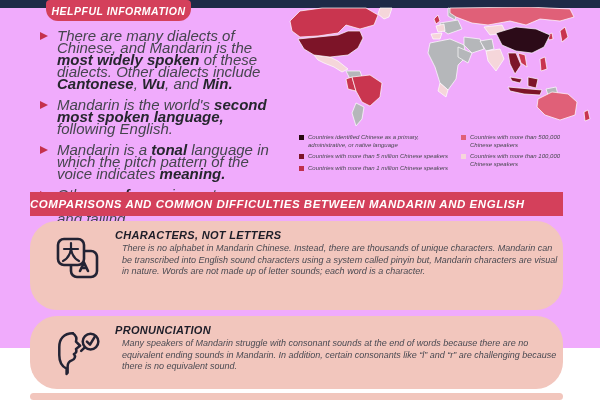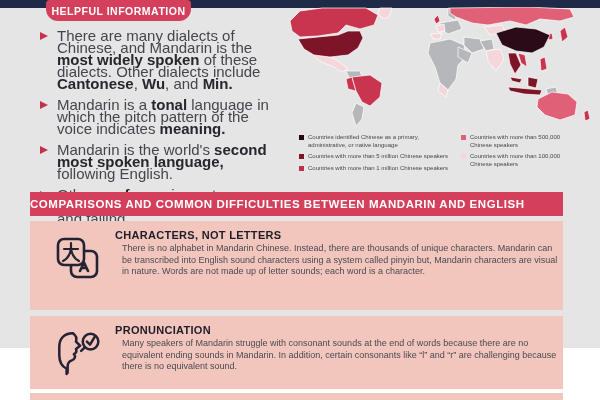--- a/index.html
+++ b/index.html
@@ -1,18 +1,18 @@
 <!DOCTYPE html>
 <html><head>
 <meta charset="utf-8">
 <style>
   html,body{margin:0;padding:0;}
   body{width:600px;height:400px;overflow:hidden;background:#fff;
        font-family:"Liberation Sans", sans-serif;}
-  #page{position:relative;width:600px;height:348px;background:#e5e5e5;}
+  #page{position:relative;width:600px;height:348px;background:#f0abfc;font-style:italic;}
 
   .top-bar{position:absolute;left:0;top:0;width:600px;height:8px;background:#1e2a47;}
 
   .pill{position:absolute;left:46px;top:0;width:145px;height:21px;background:#d4405b;
         border-radius:4px 4px 12px 12px;display:flex;align-items:center;justify-content:center;
         color:#fff;font-weight:bold;font-size:10.5px;letter-spacing:.5px;z-index:3;}
 
   .bullets{position:absolute;left:40px;top:30px;width:240px;}
   .bullet{display:flex;margin-bottom:9px;}
   .arrow{width:0;height:0;border-top:4.5px solid transparent;border-bottom:4.5px solid transparent;
@@ -26,21 +26,21 @@
   .lcol1{width:156px;margin-right:6px;}
   .lcol2{width:112px;}
   .legend-item{display:flex;margin-bottom:4px;}
   .swatch{width:5px;height:5px;flex-shrink:0;margin:1px 4px 0 0;}
   .legend-label{font-size:6px;line-height:7.5px;color:#47474e;}
 
   .banner{position:absolute;left:30px;top:192px;width:533px;height:24px;background:#d4405b;
           display:flex;align-items:center;justify-content:flex-start;color:#fff;font-weight:bold;
           font-size:11.5px;letter-spacing:.55px;}
 
-  .card{position:absolute;left:30px;width:533px;background:#f2c6bd;}
+  .card{position:absolute;left:30px;width:533px;background:#f2c6bd;border-radius:27px;}
   #card-characters{top:221px;height:89px;}
   #card-pronunciation{top:316px;height:73px;}
   #card-next{top:393px;height:7px;}
 
   .card .icon{position:absolute;left:24px;top:14px;}
   #card-pronunciation .icon{left:22px;top:11px;}
   .card h3{position:absolute;left:85px;top:8px;margin:0;font-size:11px;letter-spacing:.3px;
            color:#1d1d28;font-weight:bold;}
   .card p{position:absolute;left:92px;top:22px;margin:0;width:440px;font-size:9px;
           line-height:11.5px;color:#4a4a52;}
@@ -56,25 +56,25 @@
     <span>HELPFUL INFORMATION</span>
   </div>
 
   <div class="bullets">
     <div class="bullet">
       <span class="arrow"></span>
       <p><span>There are many dialects of Chinese, and Mandarin is the </span><b>most widely spoken</b><span> of these dialects. Other dialects include </span><b>Cantonese</b><span>, </span><b>Wu</b><span>, and </span><b>Min.</b></p>
     </div>
     <div class="bullet">
       <span class="arrow"></span>
+      <p><span>Mandarin is the world's </span><b>second most spoken language,</b><span> following English.</span></p>
+    </div>
+    <div class="bullet">
+      <span class="arrow"></span>
       <p><span>Mandarin is a </span><b>tonal</b><span> language in which the pitch pattern of the voice indicates </span><b>meaning.</b></p>
-    </div>
-    <div class="bullet">
-      <span class="arrow"></span>
-      <p><span>Mandarin is the world's </span><b>second most spoken language,</b><span> following English.</span></p>
     </div>
     <div class="bullet">
       <span class="arrow"></span>
       <p><span>Other are </span><b>four</b><span> primary tones— level, rising, falling then rising, and falling.</span></p>
     </div>
   </div>
 
   <div class="map">
     <svg width="312" height="122" viewBox="0 0 312 122">
       <g stroke="#ffffff" stroke-width="0.7" stroke-linejoin="round">

